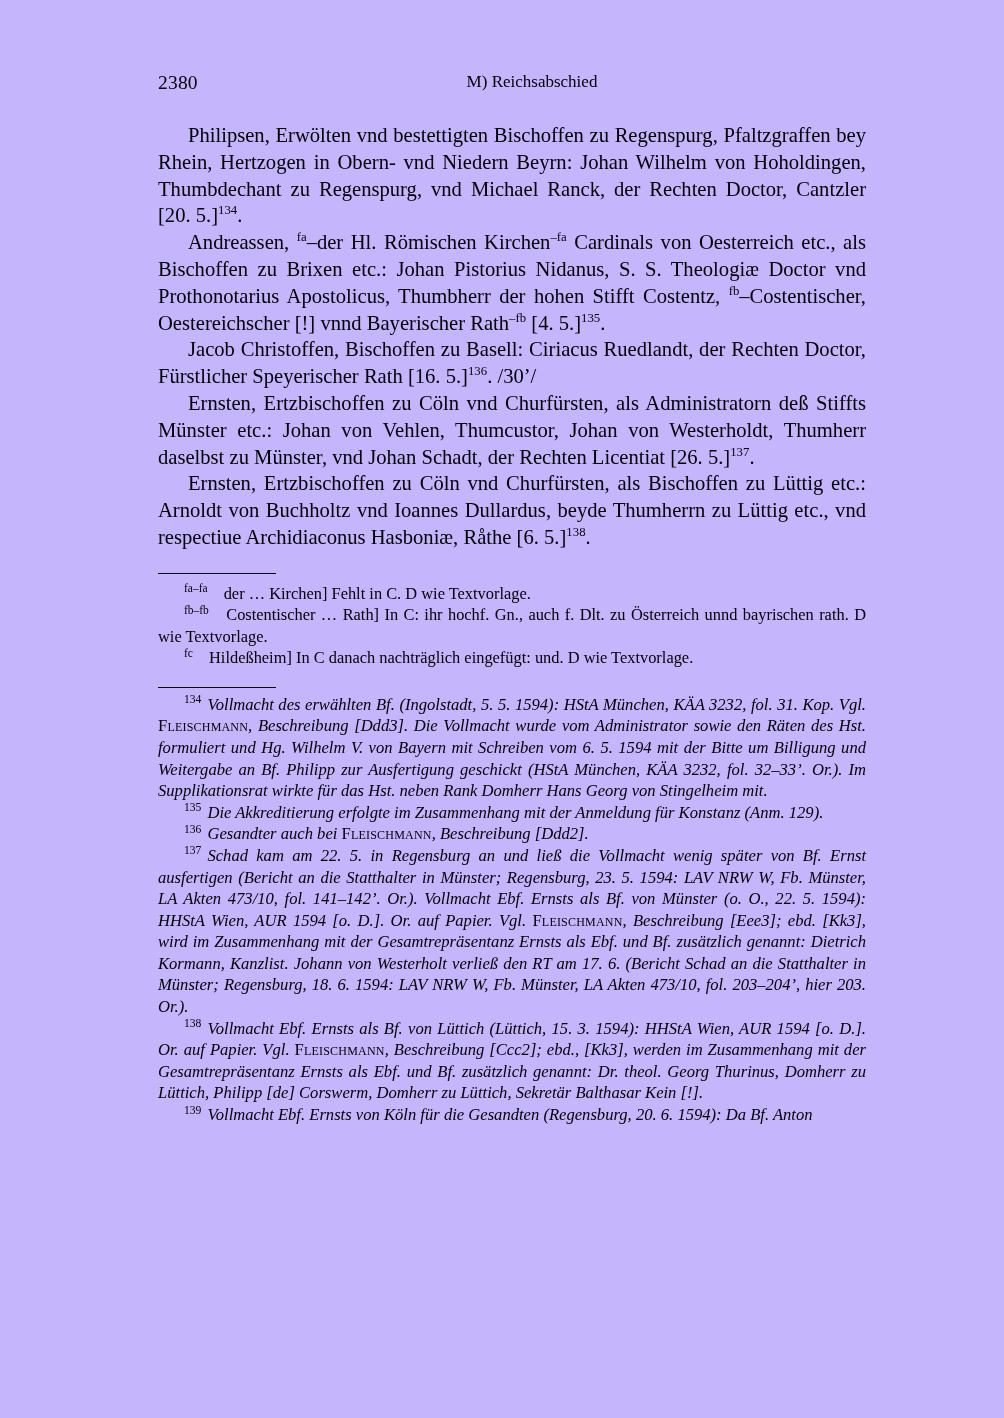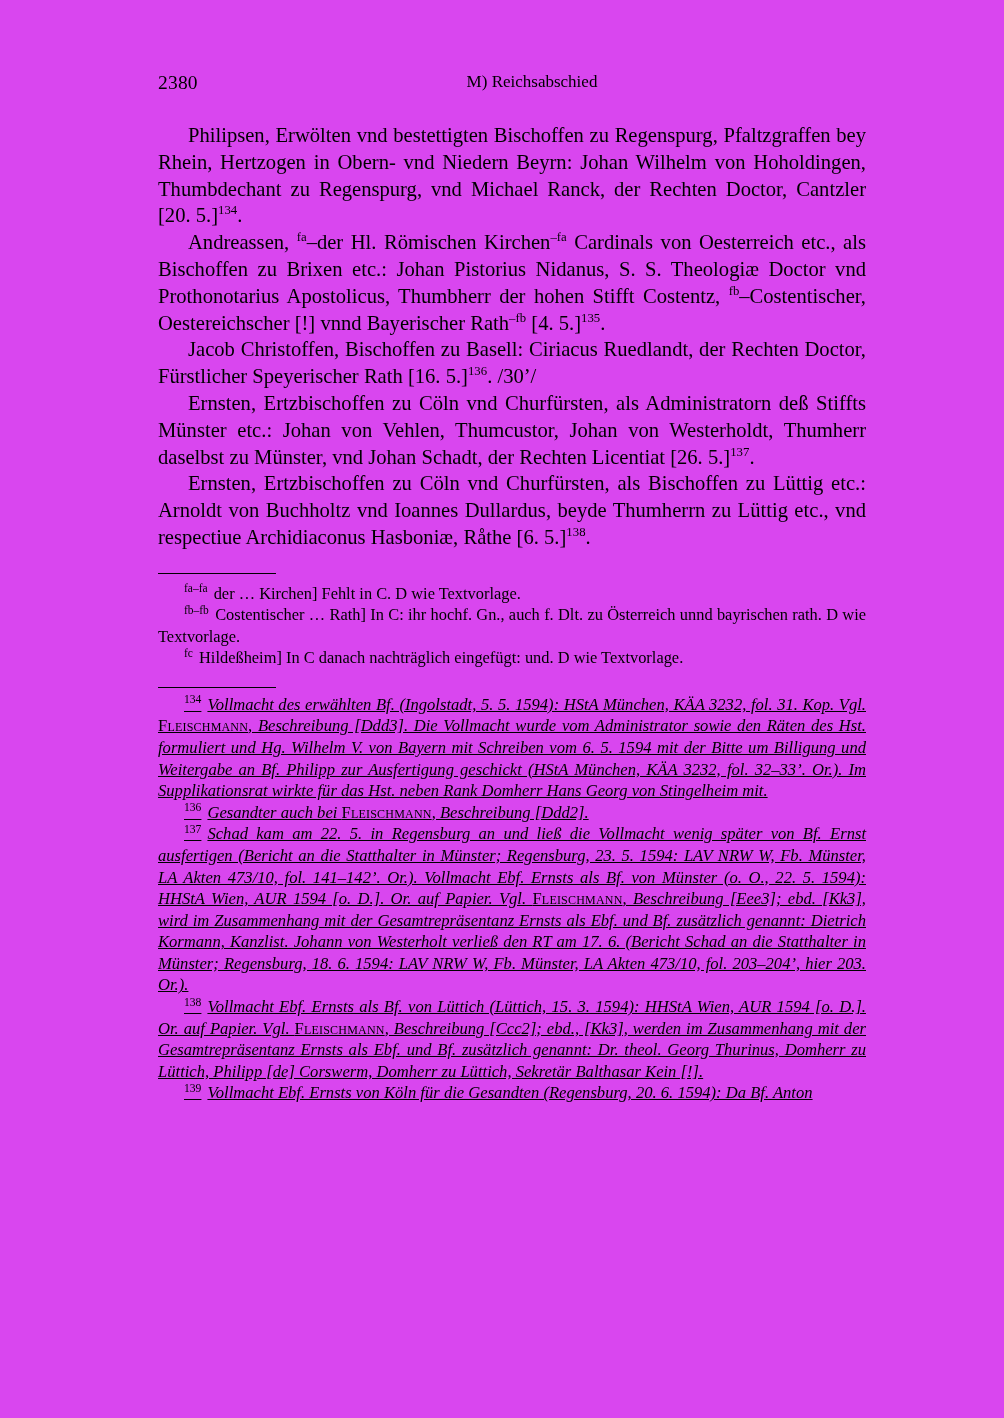--- a/index.html
+++ b/index.html
@@ -9,21 +9,21 @@
   }
   body {
     font-family: "Liberation Serif", "DejaVu Serif", serif;
     color: #000000;
   }
   #page {
     position: relative;
     width: 1004px;
     height: 1418px;
     margin: 0 auto;
-    background: #d946ef;
+    background: #c4b5fd;
     overflow: hidden;
     box-sizing: border-box;
   }
   #content {
     position: absolute;
     left: 158px;
     top: 72px;
     width: 708px;
   }
 
@@ -91,37 +91,36 @@
     font-size: 16.4px;
     line-height: 21.5px;
     text-align: justify;
     text-indent: 26px;
     hyphens: manual;
   }
   p.appnote .sigil {
     font-size: 0.70em;
     vertical-align: super;
     line-height: 0;
-    margin-right: 2px;
+    margin-right: 12px;
   }
 
   
   #footnotes {
     margin-top: 18px;
   }
   #footnotes .rule { margin-bottom: 6px; }
   p.fnote {
     margin: 0;
     font-size: 16.6px;
     line-height: 21.6px;
     text-align: justify;
     font-style: italic;
     text-indent: 26px;
     hyphens: manual;
-    text-decoration: underline;
   }
   p.fnote .fnum {
     font-style: normal;
     font-size: 0.70em;
     vertical-align: super;
     line-height: 0;
     margin-right: 6px;
   }
   .sc {
     font-variant: small-caps;
@@ -162,20 +161,21 @@
 
       <p class="appnote"><span class="sigil">fb–fb</span><span> Costentischer … Rath]</span><span class="it"> In C:</span><span> ihr hochf. Gn., auch f. Dlt. zu Österreich unnd bayrischen rath.</span><span class="it"> D wie Textvorlage.</span></p>
 
       <p class="appnote"><span class="sigil">fc</span><span> Hildeßheim]</span><span class="it"> In C danach nachträglich eingefügt:</span><span> und.</span><span class="it"> D wie Textvorlage.</span></p>
     </div>
 
     <div id="footnotes">
       <div class="rule"></div>
       <div id="footnote-list">
           <p class="fnote"><span class="fnum">134</span><span>Vollmacht des erwählten Bf. (Ingolstadt, 5. 5. 1594): HStA München, KÄA 3232, fol. 31. Kop. Vgl. </span><span class="sc">Fleischmann</span><span>, Beschreibung [Ddd3]. Die Vollmacht wurde vom Administrator sowie den Räten des Hst. formuliert und Hg. Wilhelm V. von Bayern mit Schreiben vom 6. 5. 1594 mit der Bitte um Billigung und Weitergabe an Bf. Philipp zur Ausfertigung geschickt (HStA München, KÄA 3232, fol. 32–33’. Or.). Im Supplikationsrat wirkte für das Hst. neben Rank Domherr Hans Georg von Stingelheim mit.</span></p>
+          <p class="fnote"><span class="fnum">135</span><span>Die Akkreditierung erfolgte im Zusammenhang mit der Anmeldung für Konstanz (Anm. 129).</span></p>
           <p class="fnote"><span class="fnum">136</span><span>Gesandter auch bei </span><span class="sc">Fleischmann</span><span>, Beschreibung [Ddd2].</span></p>
           <p class="fnote"><span class="fnum">137</span><span>Schad kam am 22. 5. in Regensburg an und ließ die Vollmacht wenig später von Bf. Ernst ausfertigen (Bericht an die Statthalter in Münster; Regensburg, 23. 5. 1594: LAV NRW W, Fb. Münster, LA Akten 473/10, fol. 141–142’. Or.). Vollmacht Ebf. Ernsts als Bf. von Münster (o. O., 22. 5. 1594): HHStA Wien, AUR 1594 [o. D.]. Or. auf Papier. Vgl. </span><span class="sc">Fleischmann</span><span>, Beschreibung [Eee3]; ebd. [Kk3], wird im Zusammenhang mit der Gesamtrepräsentanz Ernsts als Ebf. und Bf. zusätzlich genannt: Dietrich Kormann, Kanzlist. Johann von Westerholt verließ den RT am 17. 6. (Bericht Schad an die Statthalter in Münster; Regensburg, 18. 6. 1594: LAV NRW W, Fb. Münster, LA Akten 473/10, fol. 203–204’, hier 203. Or.).</span></p>
           <p class="fnote"><span class="fnum">138</span><span>Vollmacht Ebf. Ernsts als Bf. von Lüttich (Lüttich, 15. 3. 1594): HHStA Wien, AUR 1594 [o. D.]. Or. auf Papier. Vgl. </span><span class="sc">Fleischmann</span><span>, Beschreibung [Ccc2]; ebd., [Kk3], werden im Zusammenhang mit der Gesamtrepräsentanz Ernsts als Ebf. und Bf. zusätzlich genannt: Dr. theol. Georg Thurinus, Domherr zu Lüttich, Philipp [de] Corswerm, Domherr zu Lüttich, Sekretär Balthasar Kein [!].</span></p>
           <p class="fnote"><span class="fnum">139</span><span>Vollmacht Ebf. Ernsts von Köln für die Gesandten (Regensburg, 20. 6. 1594): Da Bf. Anton</span></p>
         </div>
     </div>
 
   </div>
 </div>
 

